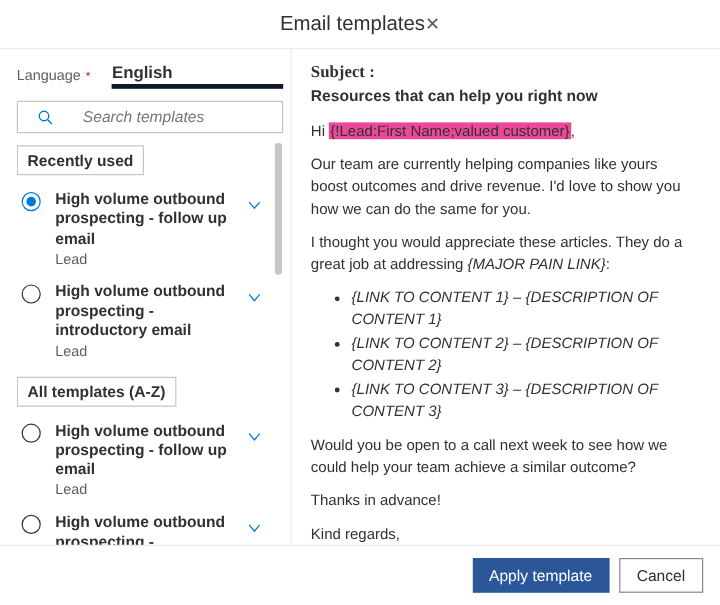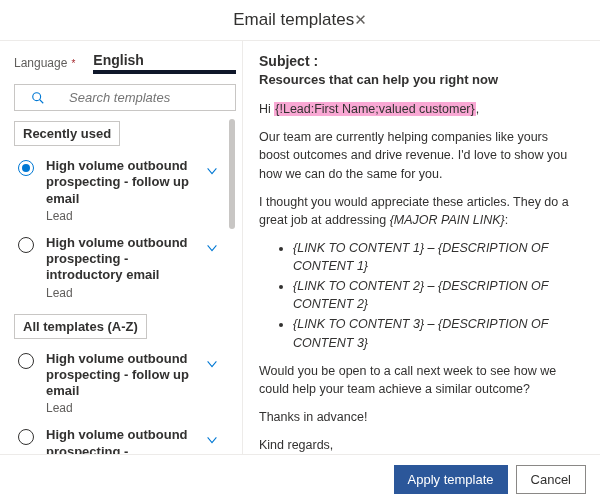--- a/index.html
+++ b/index.html
@@ -27,24 +27,24 @@
   .tmpl-item { display:flex; align-items:flex-start; padding:6px 0 6px 2px; cursor:pointer; }
   .radio { width:16px; height:16px; border:1px solid #323130; border-radius:50%; margin:2px 12px 0 2px; flex:none; position:relative; }
   .radio.selected { border-color:#0078d4; }
   .radio.selected::after { content:""; position:absolute; width:8px; height:8px; background:#0078d4; border-radius:50%; top:3px; left:3px; }
   .tmpl-text { flex:1; }
   .tmpl-name { font-size:13px; font-weight:600; color:#323130; line-height:1.25; }
   .tmpl-sub  { font-size:12px; color:#605e5c; margin-top:2px; }
   .chev { width:20px; display:flex; align-items:center; justify-content:center; cursor:pointer; margin-left:4px; margin-top:6px; }
   .chev svg { width:14px; height:14px; }
   .right { flex:1; border-left:1px solid #edebe9; padding: 10px 18px 0 16px; overflow:hidden; font-size:12.5px; line-height:1.45; }
-  .subj-label { font-family: Liberation Sans, sans-serif; font-size:14px; font-weight:700; }
+  .subj-label { font-family: Liberation Serif, serif; font-size:14px; font-weight:700; }
   .subj-text  { font-weight:700; font-size:13px; margin-bottom:10px; }
   .greet { margin-bottom:10px; }
-  .merge { background:#f9a8d4; padding:0 1px;margin-top:12px; }
+  .merge { background:#ec4899; padding:0 1px;margin-top:12px; }
   .para { margin-bottom:10px; }
   .right ul { margin: 0 0 10px 34px; }
   .right ul li { font-style: italic; margin-bottom:2px; }
   .footer { display:flex; justify-content:flex-end; align-items:center; gap:8px; padding:10px 14px; border-top:1px solid #edebe9; }
   .btn-primary { background:#2b579a; color:#fff; border:none; padding:7px 14px; font-size:13px; cursor:pointer; font-family:inherit; }
   .btn-secondary { background:#fff; color:#323130; border:1px solid #8a8886; padding:6px 14px; font-size:13px; cursor:pointer; font-family:inherit; }
 </style>
 </head>
 <body>
 

